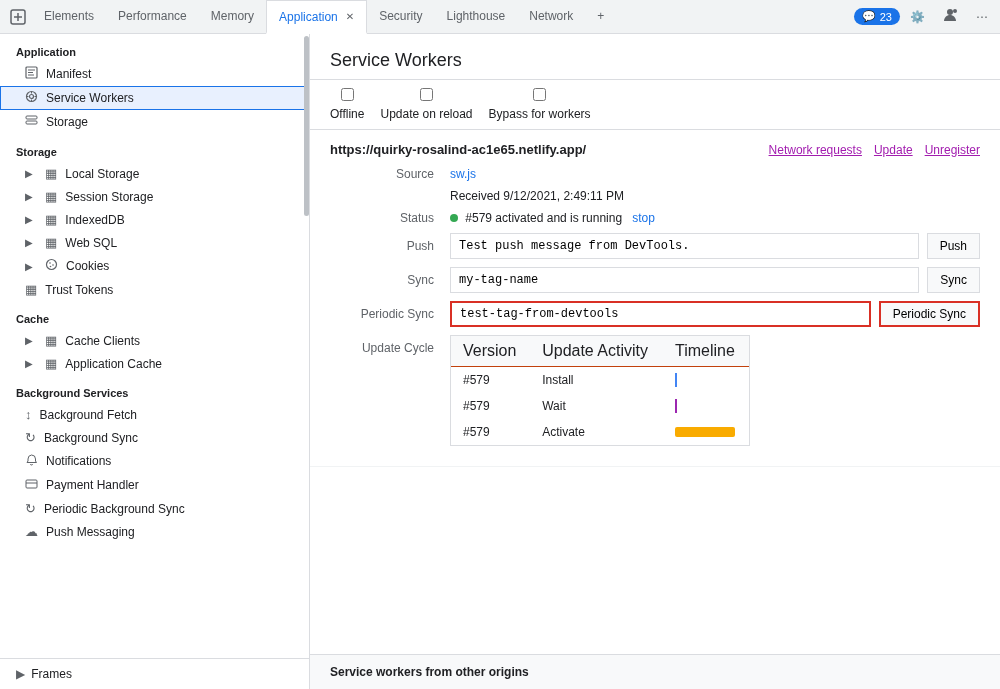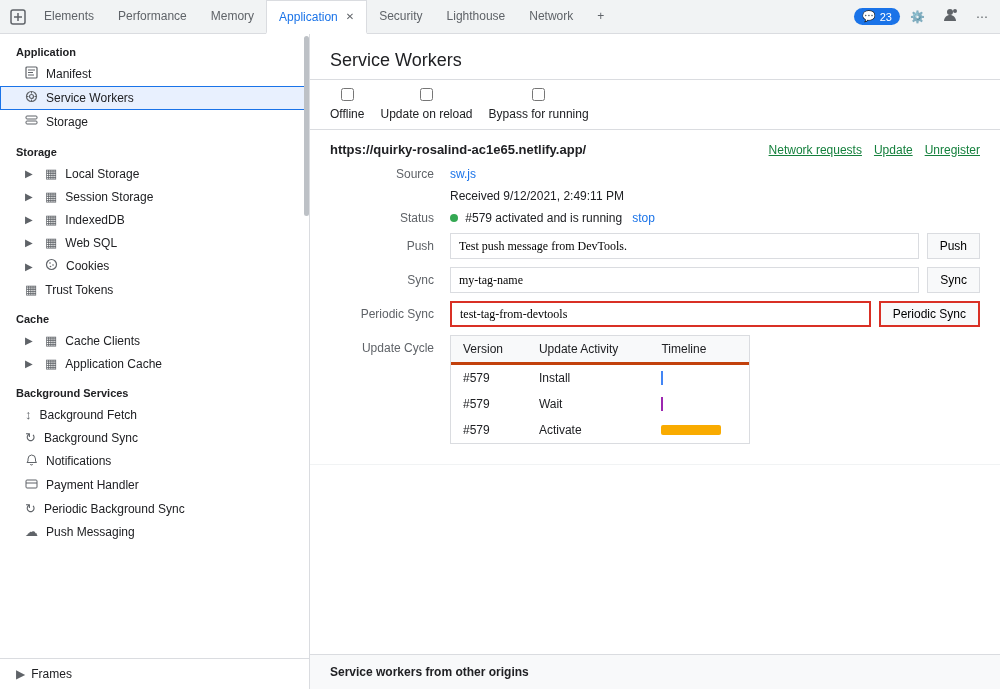--- a/index.html
+++ b/index.html
@@ -190,21 +190,21 @@
       font-weight: 700;
       font-size: 13px;
       color: #202124;
     }
     .sw-actions {
       margin-left: auto;
       display: flex;
       gap: 12px;
     }
     .sw-action-link {
-      color: #15803d;
+      color: #a21caf;
       text-decoration: underline;
       cursor: pointer;
       font-size: 12px;
     }
     .sw-field-row {
       display: flex;
       align-items: center;
       margin-bottom: 8px;
     }
     .sw-field-label {
@@ -236,21 +236,21 @@
     .sw-input-row {
       display: flex;
       align-items: center;
       margin-bottom: 8px;
     }
     .sw-input {
       flex: 1;
       border: 1px solid #dadce0;
       padding: 4px 8px;
       font-size: 12px;
-      font-family: Liberation Serif, serif;
+      font-family: Liberation Mono, monospace;
       outline: none;
       height: 26px;
     }
     .sw-input.highlighted {
       border: 2px solid #d93025;
     }
     .sw-btn {
       margin-left: 8px;
       padding: 4px 12px;
       background: #f8f9fa;
@@ -271,25 +271,25 @@
       min-width: 300px;
       max-width: 340px;
     }
     .update-cycle-table {
       width: 100%;
       border-collapse: collapse;
     }
     .update-cycle-table th {
       padding: 6px 12px;
       text-align: left;
-      font-size: 12px;
+      font-size: 16px;
       font-weight: 500;
       color: #202124;
       background: #f8f9fa;
-      border-bottom: 3px solid #c2410c;
+      border-bottom: 1px solid #c2410c;
     }
     .update-cycle-table td {
       padding: 6px 12px;
       font-size: 12px;
       color: #202124;
     }
     .timeline-bar {
       display: flex;
       align-items: center;
       height: 14px;
@@ -540,21 +540,21 @@
       <label class="checkbox-label">
         <input type="checkbox" style="">
         <span>Offline</span>
       </label>
       <label class="checkbox-label">
         <input type="checkbox" style="">
         <span>Update on reload</span>
       </label>
       <label class="checkbox-label">
         <input type="checkbox" style="">
-        <span>Bypass for running</span>
+        <span>Bypass for workers</span>
       </label>
     </div>
 
     <div class="sw-entry">
 
       <div class="sw-url-row">
         <span class="sw-url">https://quirky-rosalind-ac1e65.netlify.app/</span>
         <div class="sw-actions">
           <span class="sw-action-link">Network requests</span>
           <span class="sw-action-link">Update</span>

